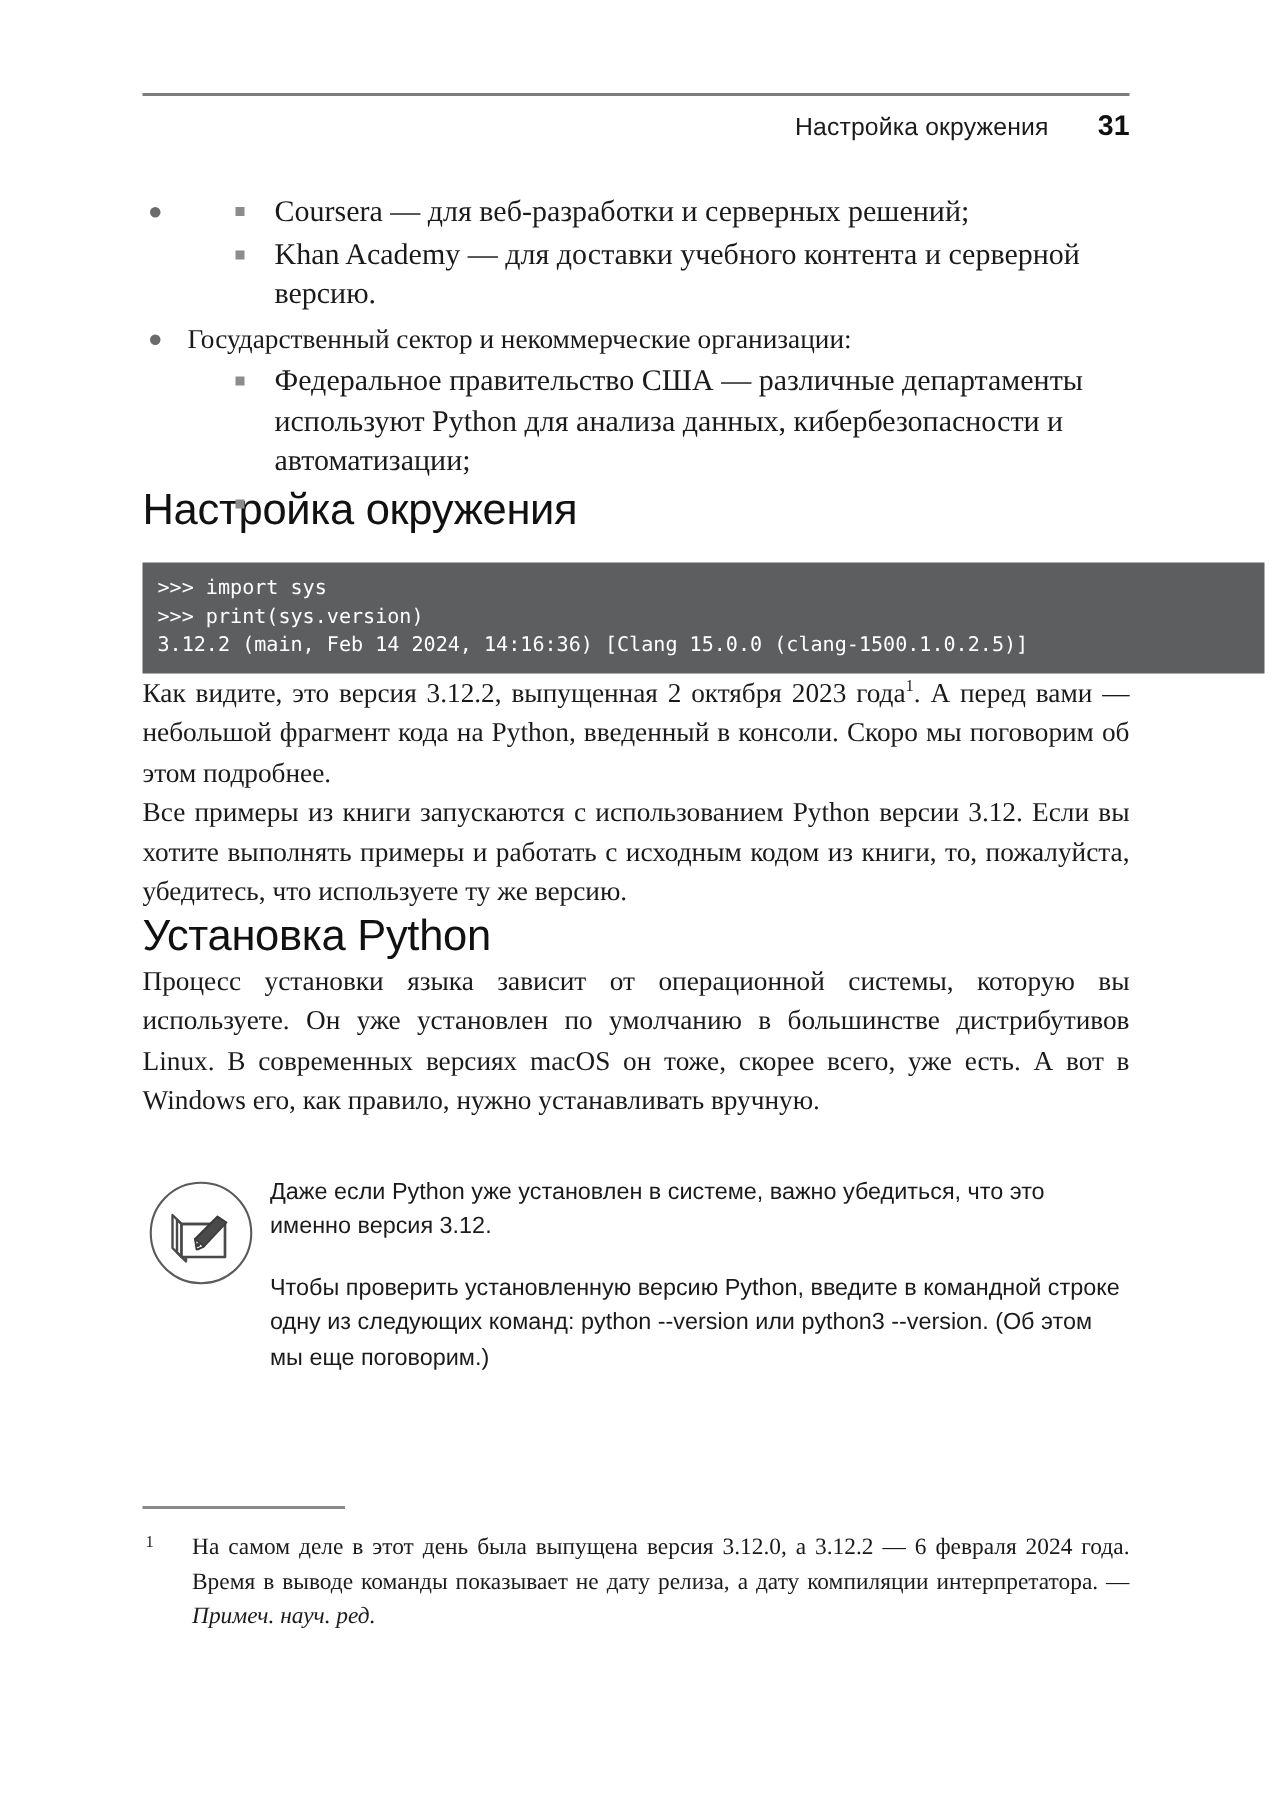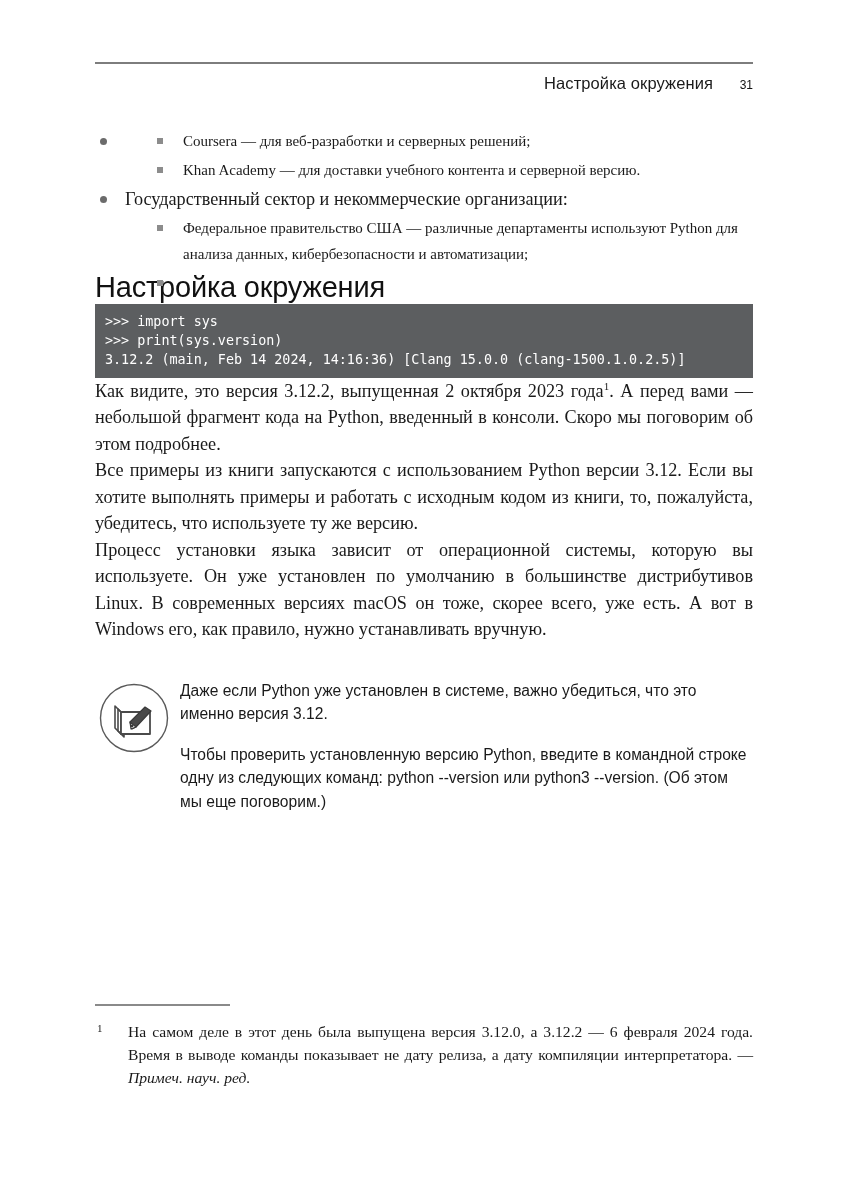--- a/index.html
+++ b/index.html
@@ -41,24 +41,24 @@
     margin-top: 10px;
   }
   .header-title {
     font-family: "Liberation Sans", sans-serif;
     font-size: 16.5px;
     color: #1a1a1a;
     letter-spacing: 0.1px;
   }
   .header-pageno {
     font-family: "Liberation Sans", sans-serif;
-    font-size: 12px;
-    font-weight: normal;
+    font-size: 19px;
+    font-weight: bold;
     color: #111111;
-    margin-left: 16px;
+    margin-left: 30px;
     min-width: 24px;
     text-align: right;
   }
 
   
   .content {
     position: absolute;
     left: 95px;
     top: 126px;
     width: 658px;
@@ -87,21 +87,21 @@
     background: #6b6b6b;
   }
   ul.lvl2 {
     list-style: none;
     margin: 2px 0 2px 0;
     padding: 0;
   }
   ul.lvl2 > li.item2 {
     position: relative;
     padding-left: 30px;
-    font-size: 15px;
+    font-size: 20px;
     line-height: 26.5px;
     margin-bottom: 2px;
   }
   ul.lvl2 > li.item2 > .bullet-square {
     position: absolute;
     left: 4px;
     top: 10px;
     width: 6px;
     height: 6px;
     background: #8c8c8c;
@@ -133,22 +133,23 @@
   .p-gap { margin-top: 20px; }
   .p-install { margin-top: 20px; }
   sup.fn {
     font-size: 11px;
     vertical-align: super;
     line-height: 0;
   }
 
   
   .code-block {
+    margin-top: 18px;
     background: #5c5e60;
-    width: 658px;
+    width: 748px;
     box-sizing: border-box;
     padding: 8px 10px 9px 10px;
   }
   .code-line {
     font-family: "DejaVu Sans Mono", monospace;
     font-size: 13.4px;
     line-height: 19px;
     color: #ffffff;
     white-space: pre;
     letter-spacing: 0px;
@@ -259,20 +260,21 @@
     <div class="code-block">
       <div class="code-line">&gt;&gt;&gt; import sys</div>
       <div class="code-line">&gt;&gt;&gt; print(sys.version)</div>
       <div class="code-line">3.12.2 (main, Feb 14 2024, 14:16:36) [Clang 15.0.0 (clang-1500.1.0.2.5)]</div>
     </div>
 
     <p class="body p-after-code"><span>Как видите, это версия 3.12.2, выпущенная 2 октября 2023 года</span><sup class="fn">1</sup><span>. А перед вами — небольшой фрагмент кода на Python, введенный в консоли. Скоро мы поговорим об этом подробнее.</span></p>
 
     <p class="body p-gap">Все примеры из книги запускаются с использованием Python версии 3.12. Если вы хотите выполнять примеры и работать с исходным кодом из книги, то, пожалуйста, убедитесь, что используете ту же версию.</p>
 
+    <h2 class="sec h-install">Установка Python</h2>
 
     <p class="body p-install">Процесс установки языка зависит от операционной системы, которую вы используете. Он уже установлен по умолчанию в большинстве дистрибутивов Linux. В современных версиях macOS он тоже, скорее всего, уже есть. А вот в Windows его, как правило, нужно устанавливать вручную.</p>
 
     <div class="note">
       <span class="note-icon">
         <svg width="74" height="74" viewBox="0 0 74 74" xmlns="http://www.w3.org/2000/svg">
           <circle cx="37" cy="37" r="33.5" fill="none" stroke="#5a5a5a" stroke-width="1.4"></circle>
           <path d="M18 25 L18 47 L24 53 L24 31 Z" fill="none" stroke="#4a4a4a" stroke-width="1.6" stroke-linejoin="round"></path>
           <path d="M21 28 L21 50 L27 56 L27 34 Z" fill="none" stroke="#4a4a4a" stroke-width="1.6" stroke-linejoin="round"></path>
           <path d="M24 31 L24 53 L53 53 L53 31 Z" fill="#ffffff" stroke="#4a4a4a" stroke-width="1.8" stroke-linejoin="round"></path>

